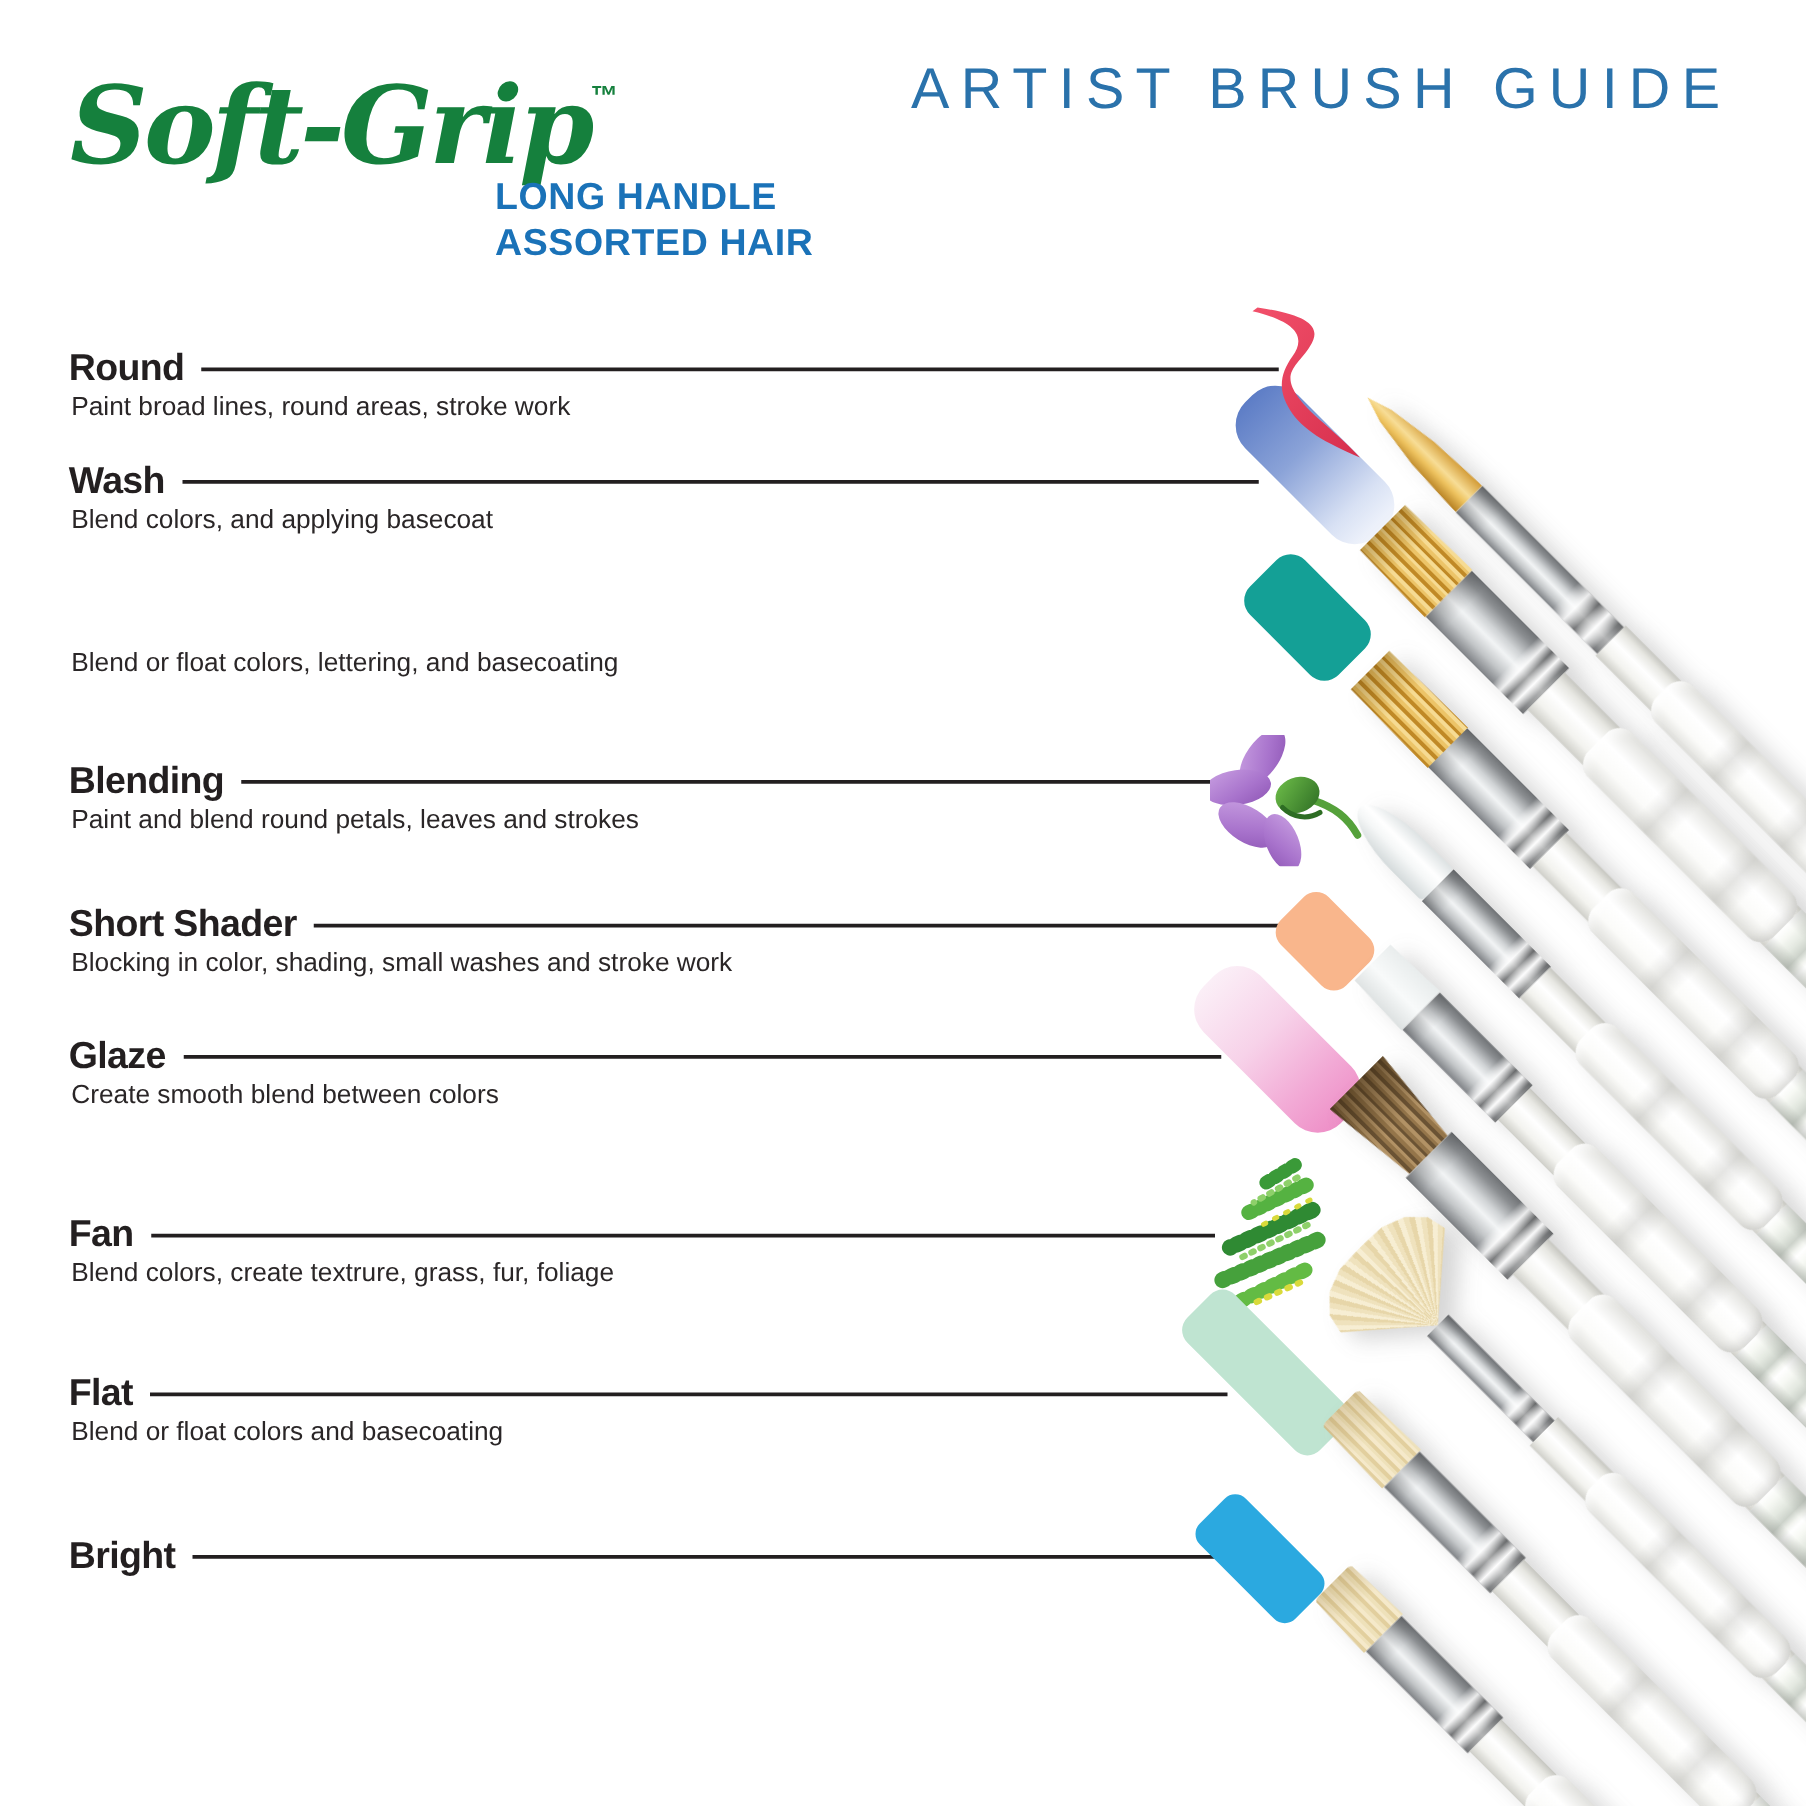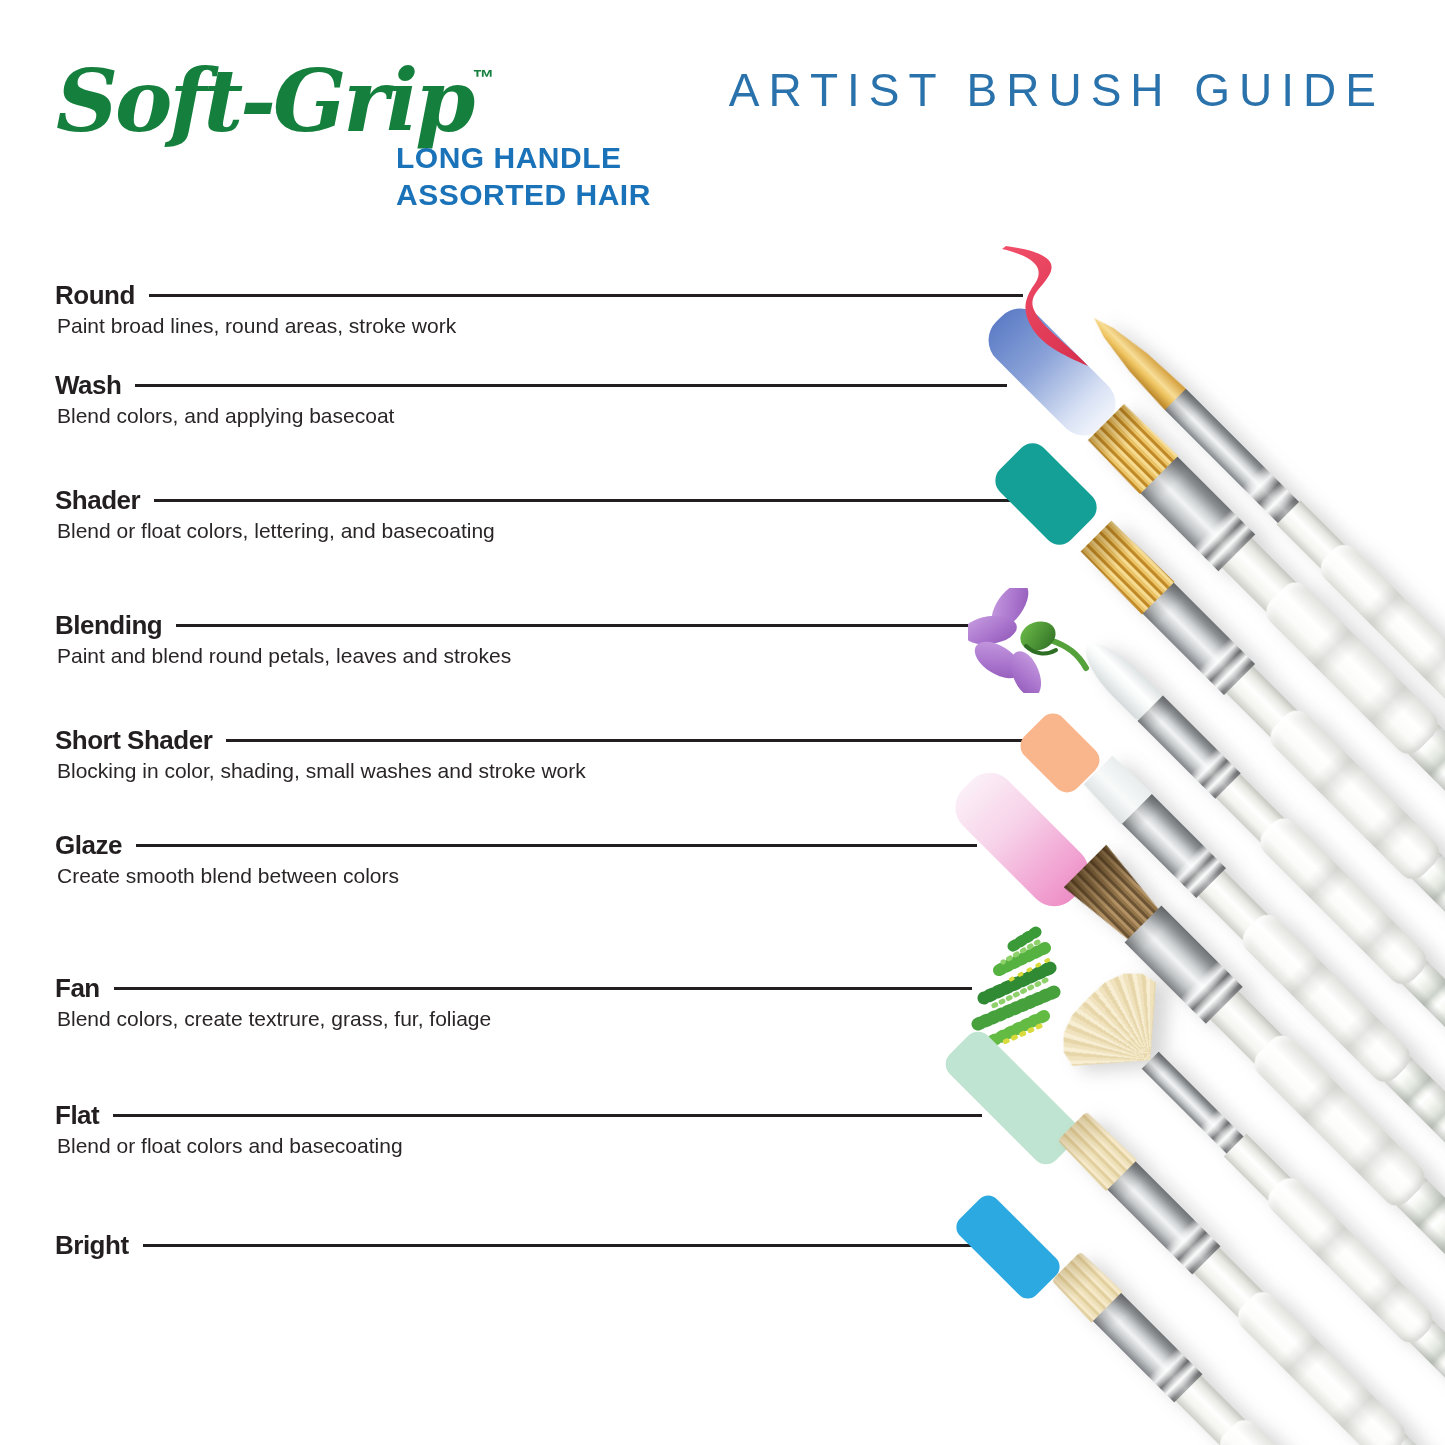--- a/index.html
+++ b/index.html
@@ -13,27 +13,27 @@
     position:absolute; left:56px; top:58px;
     font-family:"DejaVu Serif", serif; font-style:italic; font-weight:bold;
     font-size:86px; color:#15803d; letter-spacing:-3px; line-height:1;
   }
   .logo-script .tm { font-size:22px; vertical-align:46px; letter-spacing:0; font-family:"Liberation Sans",sans-serif; font-style:normal; }
   .logo-sub {
     position:absolute; left:396px; top:139px; color:#1a72b8;
     font-size:30px; font-weight:bold; letter-spacing:0.5px; line-height:37px; white-space:pre-line;
   }
   .guide-title {
-    position:absolute; right:60px; top:63px; color:#2a72ab;
+    position:absolute; right:60px; top:43px; color:#2a72ab;
     font-size:46px; font-weight:normal; letter-spacing:9px; white-space:nowrap;
   }
 
   
   .row { position:absolute; left:55px; display:flex; align-items:center; z-index:2; }
-  .row .h { font-size:26px; font-weight:bold; line-height:42px; white-space:nowrap; letter-spacing:-0.5px; }
+  .row .h { font-size:30px; font-weight:bold; line-height:42px; white-space:nowrap; letter-spacing:-0.5px; }
   .row .line { flex:1; height:3px; background:#231f20; margin-left:14px; }
   .desc { position:absolute; left:57px; font-size:21px; color:#2a2627; z-index:2; white-space:nowrap; }
 
   .r0 { top:274px;  width:968px; }  .d0 { top:314px; }
   .r1 { top:364px;  width:952px; }  .d1 { top:404px; }
   .r2 { top:479px;  width:955px; }  .d2 { top:519px; }
   .r3 { top:604px;  width:933px; }  .d3 { top:644px; }
   .r4 { top:719px;  width:972px;justify-content:flex-end; }  .d4 { top:759px; }
   .r5 { top:824px;  width:922px; }  .d5 { top:864px; }
   .r6 { top:967px;  width:917px; }  .d6 { top:1007px; }
@@ -171,24 +171,20 @@
       <span class="line"></span>
     </div>
   <div class="desc d0">Paint broad lines, round areas, stroke work</div>
 
   <div class="row r1">
       <span class="h">Wash</span>
       <span class="line"></span>
     </div>
   <div class="desc d1">Blend colors, and applying basecoat</div>
 
-  <div class="row r2">
-      <span class="h">Shader</span>
-      <span class="line"></span>
-    </div>
   <div class="desc d2">Blend or float colors, lettering, and basecoating</div>
 
   <div class="row r3">
       <span class="h">Blending</span>
       <span class="line"></span>
     </div>
   <div class="desc d3">Paint and blend round petals, leaves and strokes</div>
 
   <div class="row r4">
       <span class="h">Short Shader</span>

